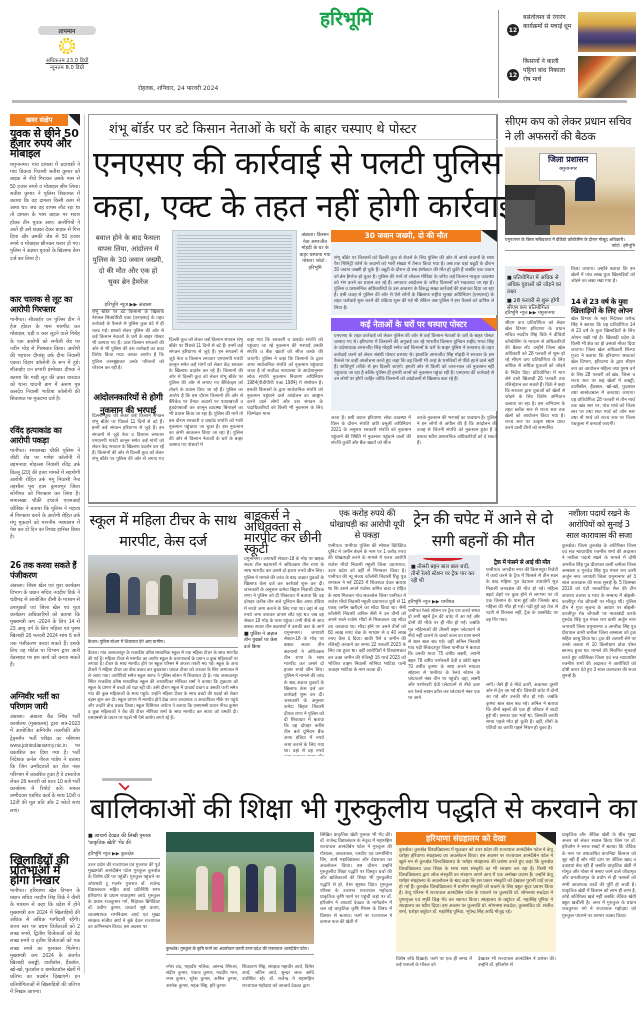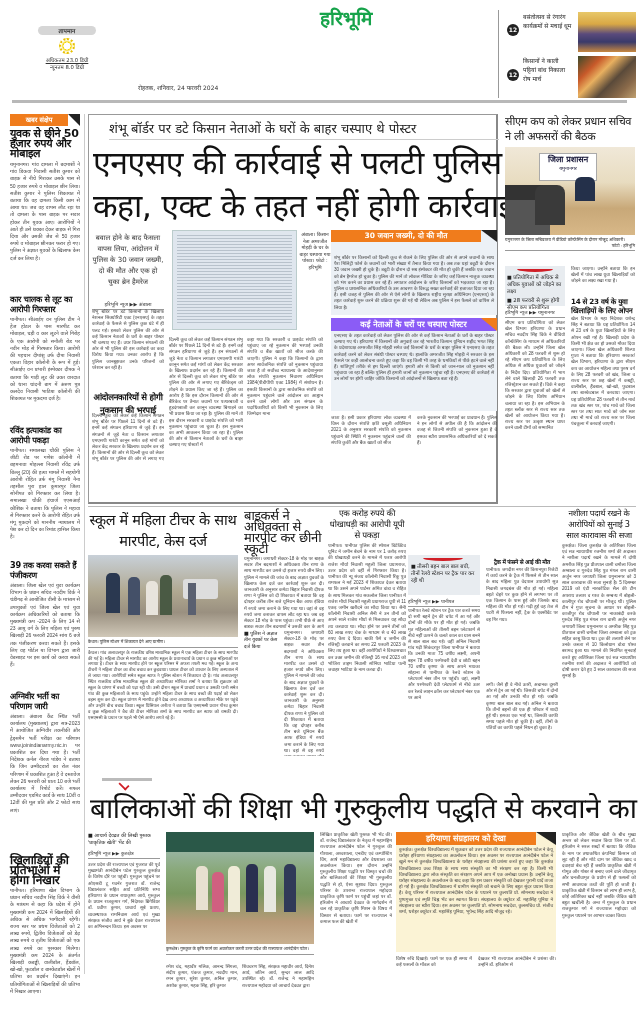--- a/index.html
+++ b/index.html
@@ -53,21 +53,21 @@
   </div>
   <div>
     <div class="hd" style="font-size:8.2px;line-height:10px;margin-top:21px">कार चालक से लूट का आरोपी गिरफ्तार</div>
     <div class="txt" style="height:106px;margin-top:2px;font-size:5px;line-height:7.2px">पानीपत। सीआईए वन पुलिस टीम ने हेज होटल के पास मारपीट कर मोबाइल, घड़ी व कार लूटने वाले गिरोह के एक आरोपी को सनौली रोड पर नवीन मोड़ से गिरफ्तार किया। आरोपी की पहचान दीपांशु उर्फ दीपा निवासी एकता विहार कॉलोनी के रूप में हुई। सीआईए वन प्रभारी इंस्पेक्टर दीपक ने बताया कि गाड़ी लूट की उक्त वारदात को थाना चांदनी बाग में अरुण पुत्र कलदेव निवासी भाटिया कॉलोनी की शिकायत पर मुकदमा दर्ज है।</div>
   </div>
   <div>
     <div class="hd" style="font-size:8.2px;line-height:10px;margin-top:3px">रविंद हत्याकांड का आरोपी पकड़ा</div>
     <div class="txt" style="height:110px;margin-top:2px;font-size:5px;line-height:7.2px">पानीपत। समालखा चौकी पुलिस ने जीटी रोड पर गणेश कॉलोनी में बहमनावा मोहल्ला निवासी रविंद्र उर्फ बिल्लू (20) की हत्या मामले में सहयोगी आरोपी रोहित उर्फ मंगू निवासी नैना तहसील पुरा हाल कुमारपुर जिला सोनीपत को गिरफ्तार कर लिया है। समालखा चौकी इंचार्ज एएसआई कौशिक ने बताया कि पुलिस ने महावा से गिरफ्तार करने के आरोपी रोहित उर्फ मंगू मुकदमे को माननीय न्यायालय में पेश कर दो दिन का रिमांड हासिल किया है।</div>
   </div>
   <div>
-    <div class="hd" style="font-size:8.2px;line-height:10px;margin-top:3px">39 तक करवा सकते हैं पंजीकरण</div>
+    <div class="hd" style="font-size:8.2px;line-height:10px;margin-top:3px">26 तक करवा सकते हैं पंजीकरण</div>
     <div class="txt" style="height:106px;margin-top:2px;font-size:5px;line-height:7.2px">अंबाला। जिला खेल एवं युवा कार्यक्रम विभाग के प्रधान सचिव नवदीप विर्क ने चंडीगढ़ से आयोजित वीसी के माध्यम से उपायुक्तों एवं जिला खेल एवं युवा कार्यक्रम अधिकारियों को बताया कि मुख्यमंत्री कप -2024 के लिए 14 से 23 आयु वर्ग के लिए महिला एवं पुरुष खिलाड़ी 26 फरवरी 2024 सांय 6 बजे तक पंजीकरण करवा सकते हैं। इसके लिए वह पोर्टल या विभाग द्वारा जारी वेबसाइट पर इस कार्य को करवा सकते हैं।</div>
   </div>
   <div>
     <div class="hd" style="font-size:8.2px;line-height:10px;margin-top:3px">अग्निवीर भर्ती का परिणाम जारी</div>
     <div class="txt" style="height:130px;margin-top:2px;font-size:5px;line-height:7.2px">अंबाला। अंबाला कैंट स्थित भर्ती कार्यालय (मुख्यालय) द्वारा सत्र-2023 में आयोजित अग्निवीर तकनीकी और ट्रेड्समैन भर्ती परीक्षा का परिणाम www.joinindianarmy.nic.in पर प्रकाशित कर दिया गया है। भर्ती निदेशक कर्नल नीरज पांडेय ने बताया कि जिन उम्मीदवारों का रोल नंबर परिणाम में प्रकाशित हुआ है वे दस्तावेज लेकर 26 फरवरी को प्रातः 10 बजे भर्ती कार्यालय में रिपोर्ट करें। सफल उम्मीदवार एडमिट कार्ड के साथ 10वीं व 12वीं की मूल प्रति और 2 फोटो साथ लाएं।</div>
   </div>
   <div>
     <div class="hd" style="font-size:12px;line-height:10px;margin-top:12px">खिलाड़ियों की प्रतिभाओं में होगा निखार</div>
     <div class="txt" style="height:112px;margin-top:2px;font-size:5px;line-height:7.2px">पानीपत। हरियाणा खेल विभाग के प्रधान सचिव नवदीप सिंह विर्क ने वीसी के माध्यम से कहा कि प्रदेश में होने मुख्यमंत्री कप 2024 में खिलाड़ियों की अधिक से अधिक भागीदारी रहेगी। राज्य स्तर पर प्रथम विजेताओं को 2 लाख रुपये, द्वितीय विजेताओं को डेढ़ लाख रुपये व तृतीय विजेताओं को एक लाख रुपये का पुरस्कार मिलेगा। मुख्यमंत्री कप 2024 के अंतर्गत खिलाड़ी कबड्डी, वालीबॉल, हैंडबॉल, खो-खो, फुटबॉल व बास्केटबॉल खेलों में प्रतिभा का प्रदर्शन दिखाएंगे। इन प्रतियोगिताओं से खिलाड़ियों की प्रतिभा में निखार आएगा।</div>
   </div>
@@ -160,20 +160,21 @@
   <div class="bul" style="width:40px;font-size:4.8px;line-height:6.4px;float:left;margin-top:2px">पुलिस ने अज्ञात तीन युवकों पर केस दर्ज किया</div>
   <div class="txt" style="height:126px;margin-top:2px">यमुनानगर। जगाधरी सेक्टर-18 के मोड़ पर बाइक सवार तीन बदमाशों ने अधिवक्ता तीन राणा के साथ मारपीट कर उससे दो हजार रुपये छीन लिए। पुलिस ने मामले की जांच के बाद अज्ञात युवकों के खिलाफ केस दर्ज कर कार्रवाई शुरू कर दी। जानकारी के अनुसार कमेटा बिहार निवासी दीपक राणा ने पुलिस को दी शिकायत में बताया कि वह दोपहर करीब तीन बजे यूनियन बैंक आफ इंडिया में रुपये जमा कराने के लिए गया था। वहां से वह रुपये जमा कराकर वापस लौट रहा था। जब वह सेक्टर 18 मोड़ के पास पहुंचा। तभी पीछे से आए बाइक सवार तीन बदमाशों ने उसकी कार के आगे बाइक अड़ा दी। जैसे ही उसने कार रोकी तो बदमाशों ने गाली गलौज करते हुए पीटना शुरू कर दिया। आरोप है कि इस दौरान बदमाशों ने उसकी जेब से दो हजार रुपये छीन लिए और फरार हो गए। पुलिस घटनास्थल पर पहुंची और जांच पड़ताल की। पुलिस ने मामले में अज्ञात तीन युवकों पर केस दर्ज कर लिया है।</div>
 </div>
 
 <div class="abs" style="left:328px;top:508px;width:78px;height:232px">
   <div class="hd" style="font-size:8.5px;line-height:11px;font-weight:normal;text-align:center">एक करोड़ रुपये की धोखाधड़ी का आरोपी यूपी से पकड़ा</div>
   <div class="txt" style="margin-top:2px;height:196px">पानीपत। पानीपत पुलिस की स्पेशल डिटेक्टिव यूनिट ने जमीन बेचने के नाम पर 1 करोड़ रुपए की धोखाधड़ी करने के मामले में फरार आरोपी राजेश मौर्या निवासी महुली जिला प्रयागराज, उत्तर प्रदेश को वहीं से गिरफ्तार किया है। पानीपत की न्यू संजय कॉलोनी निवासी रिंकू पुत्र रामफल ने मई 2023 में शिकायत देकर बताया था कि उसने अपने पार्टनर अमित डांडा व रोहित के साथ मिलकर गांव सकलोल जिला पानीपत में राजेश मौर्या निवासी महुली प्रयागराज यूपी से 11 एकड़ जमीन खरीदने का सौदा किया था। सैनी कॉलोनी निवासी अनिल सैनी ने उन तीनों को अपने साले राजेश मौर्या से मिलवाकर यह सौदा तय करवाया था। सौदा होने पर उसने तीनों को 60 लाख रुपए चेक के माध्यम से व 40 लाख रुपए कैश दे दिया। बाकी पैसे व जमीन की रजिस्ट्री करवाने का समय 22 फरवरी 2023 के लिए तय हुआ था। वहीं आरोपियों ने विश्वासघात कर उक्त जमीन की रजिस्ट्री 16 मार्च 2023 को भोजिरा ताहम निवासी सोनिया भाटिया पत्नी जवाहर भाटिया के नाम करवा दी।</div>
 </div>
 
 <div class="abs" style="left:408px;top:508px;width:150px;height:232px">
+  <div class="hd" style="font-size:15.5px;line-height:22px;font-weight:normal;text-align:center">ट्रेन की चपेट में आने से दो सगी बहनों की मौत</div>
   <div class="abs" style="left:0;top:47px;width:72px;height:40px;background:#e8ecf0;padding:8px 3px 2px">
     <div style="position:absolute;left:15px;top:0;width:40px;height:6px;border-bottom:3px solid #d01f27;border-radius:0 0 50% 50%"></div>
     <div class="bul" style="font-size:5.3px;line-height:7px">तीसरी बहन बाल बाल बची, तीनों रेलवे स्टेशन पर ट्रैक पार कर रही थी</div>
   </div>
   <div class="abs" style="left:0;top:90px;width:72px;font-size:4.8px;color:#333;border-bottom:1px solid #999;padding-bottom:2px">हरिभूमि न्यूज ▶▶ पानीपत</div>
   <div class="abs txt" style="left:0;top:100px;width:72px;height:132px">पानीपत रेलवे स्टेशन पर ट्रैक पार करते समय दो सगी बहनें ट्रेन की चपेट में आ गई और दोनों की मौके पर ही मौत हो गई। जबकि मृत महिलाओं की तीसरी बहन प्लेटफार्म से नीचे नहीं उतरने के चलते काल का ग्रास बनने से बाल बाल बच गई। वहीं अनिल निवासी गांव गढ़ी सिकंदरपुर जिला पानीपत ने बताया कि उनकी माता 75 वर्षीय लक्ष्मी, अपनी बहन 78 वर्षीय परमेश्वरी देवी व छोटी बहन 70 वर्षीय कृष्णा के साथ अपने मायका सोहाना से पानीपत के रेलवे स्टेशन के प्लेटफार्म नंबर तीन पर पहुंची। वहां, लक्ष्मी और परमेश्वरी देवी प्लेटफार्म से नीचे उतर कर रेलवे लाइन क्रॉस कर प्लेटफार्म नंबर एक पर आने</div>
   <div class="abs hd" style="left:78px;top:50px;width:72px;font-size:5.8px;line-height:8px;text-align:center">ट्रैक में फंसने से आई की मौत</div>
   <div class="abs txt" style="left:78px;top:59px;width:72px;height:110px">पानीपत। जगदीश नगर की किशनपुरा रिजेटी में कार्य करने के ट्रैक में फिसले से तीन साल के बाद महिला पुत्र वेदपाल उपायोगी सुत्र निवासी जगदबंस की मौत हो गई। महिला बहते चेहरे पर कुछ होने से लगभग पर तो एक किसान के पास हुई और जिसके बाद महिला की मौत हो गई। गढ़ी हुई वह तेज से पटरी से फिसला नहीं, ट्रैक के एक्सीडेंट पर वह गिर गया।</div>
   <div class="abs txt" style="left:78px;top:174px;width:72px;height:58px">लगी। जैसे ही वे नीचे उतरी, अचानक दूसरी ओर से ट्रेन आ गई थी। जिसकी चपेट में दोनों आ गई और उनकी मौत हो गई। जबकि कृष्णा बाल बाल बच गई। अनिल ने बताया कि तीनों बहनों की एक ही परिवार में शादी हुई थी। इसका एक भाई था, जिसकी काफी समय पहले मौत हो चुकी है। वहीं, तीनों के पतियों का काफी पहले निधन हो चुका है।</div>
 </div>

